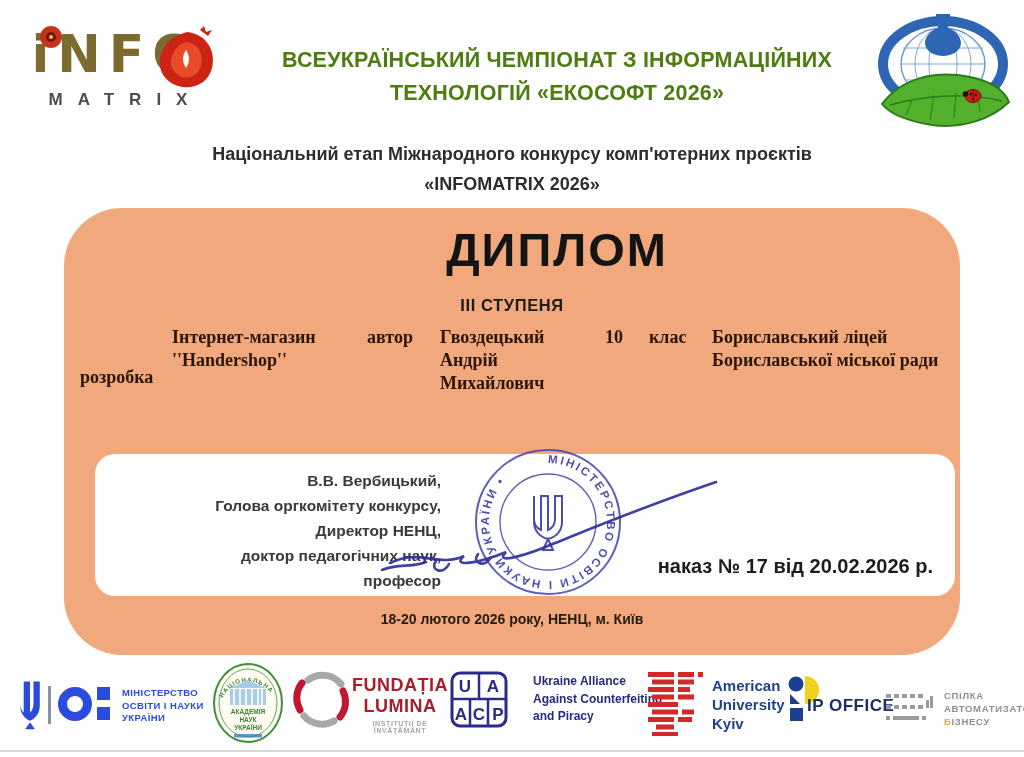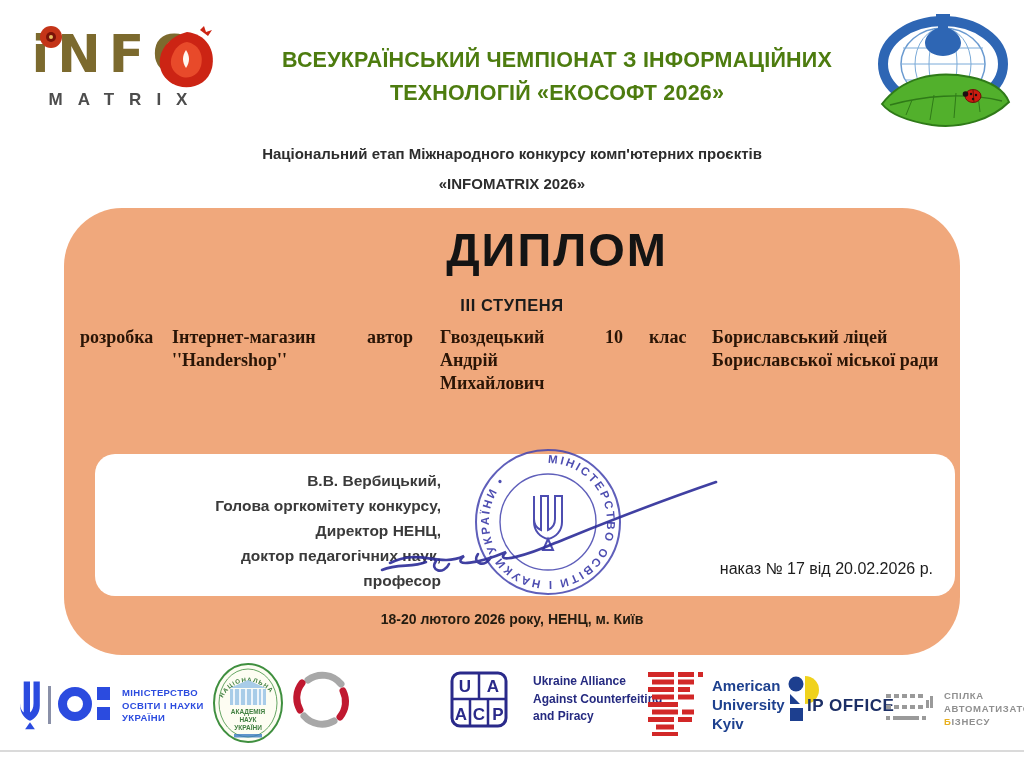--- a/index.html
+++ b/index.html
@@ -13,47 +13,47 @@
   .im-word { position:absolute; left:0; top:2px; width:200px; text-align:center;
     font-weight:bold; font-size:52px; letter-spacing:8px; color:#7c6a2e; line-height:52px;
     font-family:"DejaVu Sans",sans-serif; }
   .im-matrix { position:absolute; left:0; top:64px; width:200px; text-align:center;
     font-weight:bold; font-size:17px; letter-spacing:15px; text-indent:15px; color:#4d4d4d; }
   .im-flower { position:absolute; }
   .main-title { position:absolute; left:210px; top:44px; width:694px; text-align:center;
     font-size:21.5px; font-weight:bold; color:#4d7c0f; line-height:33px; letter-spacing:0.2px; }
   .logo-nenc { position:absolute; left:872px; top:12px; width:142px; height:125px; }
   .subtitle { position:absolute; left:0; top:139px; width:1024px; text-align:center;
-    font-size:15px; font-weight:600; color:#2d2d2d; line-height:30px; }
+    font-size:18px; font-weight:600; color:#2d2d2d; line-height:30px; }
 
   
   .card { position:absolute; left:64px; top:208px; width:896px; height:447px;
     background:#f0a87c; border-radius:58px; }
   .diploma-title { position:absolute; top:14px; left:0; width:100%; text-align:center;
     font-size:47px; font-weight:800; color:#141414; letter-spacing:2px; margin:0;
     transform:translateX(45px); }
   .degree { position:absolute; top:88px; left:0; width:100%; text-align:center;
     font-size:16.5px; font-weight:bold; color:#1b1b1b; letter-spacing:0.6px; }
   .fields { position:absolute; top:118px; left:0; width:100%; height:92px;
     font-family:"Liberation Serif","DejaVu Serif",serif; font-weight:bold;
     font-size:18px; color:#2a1506; line-height:23px; }
   .fc { position:absolute; top:0; }
-  .fc1 { left:16px; }
+  .fc1 { left:16px;margin-top:40px; }
   .fc2 { left:108px; width:172px; text-align:left; }
   .fc3 { left:303px; }
   .fc4 { left:376px; width:140px; }
   .fc5 { left:541px; }
   .fc6 { left:585px; }
   .fc7 { left:648px; width:258px; }
 
   .sign-box { position:absolute; left:31px; top:246px; width:860px; height:142px;
     background:#ffffff; border-radius:20px; }
   .sign-text { position:absolute; left:24px; top:14px; width:322px; text-align:right;
     font-size:15.5px; font-weight:bold; color:#3a3a3a; line-height:25px; }
-  .order { position:absolute; right:22px; bottom:18px; font-size:16px; font-weight:normal;
+  .order { position:absolute; right:22px; bottom:18px; font-size:20px; font-weight:bold;
     color:#1d1d1d; }
   .stamp-svg { position:absolute; left:285px; top:-12px; width:430px; height:172px;
     pointer-events:none; }
   .event-date { position:absolute; top:403px; left:0; width:100%; text-align:center;
     font-size:14px; font-weight:bold; color:#241c10; }
 
   
   .footer { position:absolute; left:0; top:660px; width:1024px; height:90px; }
   .abs { position:absolute; }
   .min-ring { position:absolute; left:58px; top:27px; width:16px; height:16px;
@@ -214,20 +214,25 @@
     </svg>
 
     <svg class="abs" style="left:293px; top:10px;" width="58" height="58" viewBox="0 0 58 58">
       <g fill="none" stroke-width="7" stroke-linecap="round">
         <path d="M 15 10 A 24 24 0 0 1 48 14" stroke="#a8a8a8"></path>
         <path d="M 50 21 A 24 24 0 0 1 47 47" stroke="#c01830"></path>
         <path d="M 41 51 A 24 24 0 0 1 11 46" stroke="#a8a8a8"></path>
         <path d="M 7 40 A 24 24 0 0 1 9 13" stroke="#c01830"></path>
       </g>
     </svg>
+    <div class="lum-text">
+      <div class="lum-l1">FUNDAȚIA</div>
+      <div class="lum-l1">LUMINA</div>
+      <div class="lum-l3">INSTITUȚII DE ÎNVĂȚĂMÂNT</div>
+    </div>
 
     <svg class="abs" style="left:450px; top:11px;" width="58" height="57" viewBox="0 0 58 57">
       <rect x="2" y="2" width="54" height="53" rx="8" fill="#ffffff" stroke="#2a2a8a" stroke-width="3"></rect>
       <line x1="2" y1="28" x2="56" y2="28" stroke="#2a2a8a" stroke-width="2.5"></line>
       <line x1="29" y1="2" x2="29" y2="28" stroke="#2a2a8a" stroke-width="2.5"></line>
       <line x1="20" y1="28" x2="20" y2="55" stroke="#2a2a8a" stroke-width="2.5"></line>
       <line x1="38" y1="28" x2="38" y2="55" stroke="#2a2a8a" stroke-width="2.5"></line>
       <g font-size="17" font-weight="bold" fill="#2a2a8a" text-anchor="middle" font-family="Liberation Sans,sans-serif">
         <text x="15" y="21">U</text>
         <text x="43" y="21">A</text>

